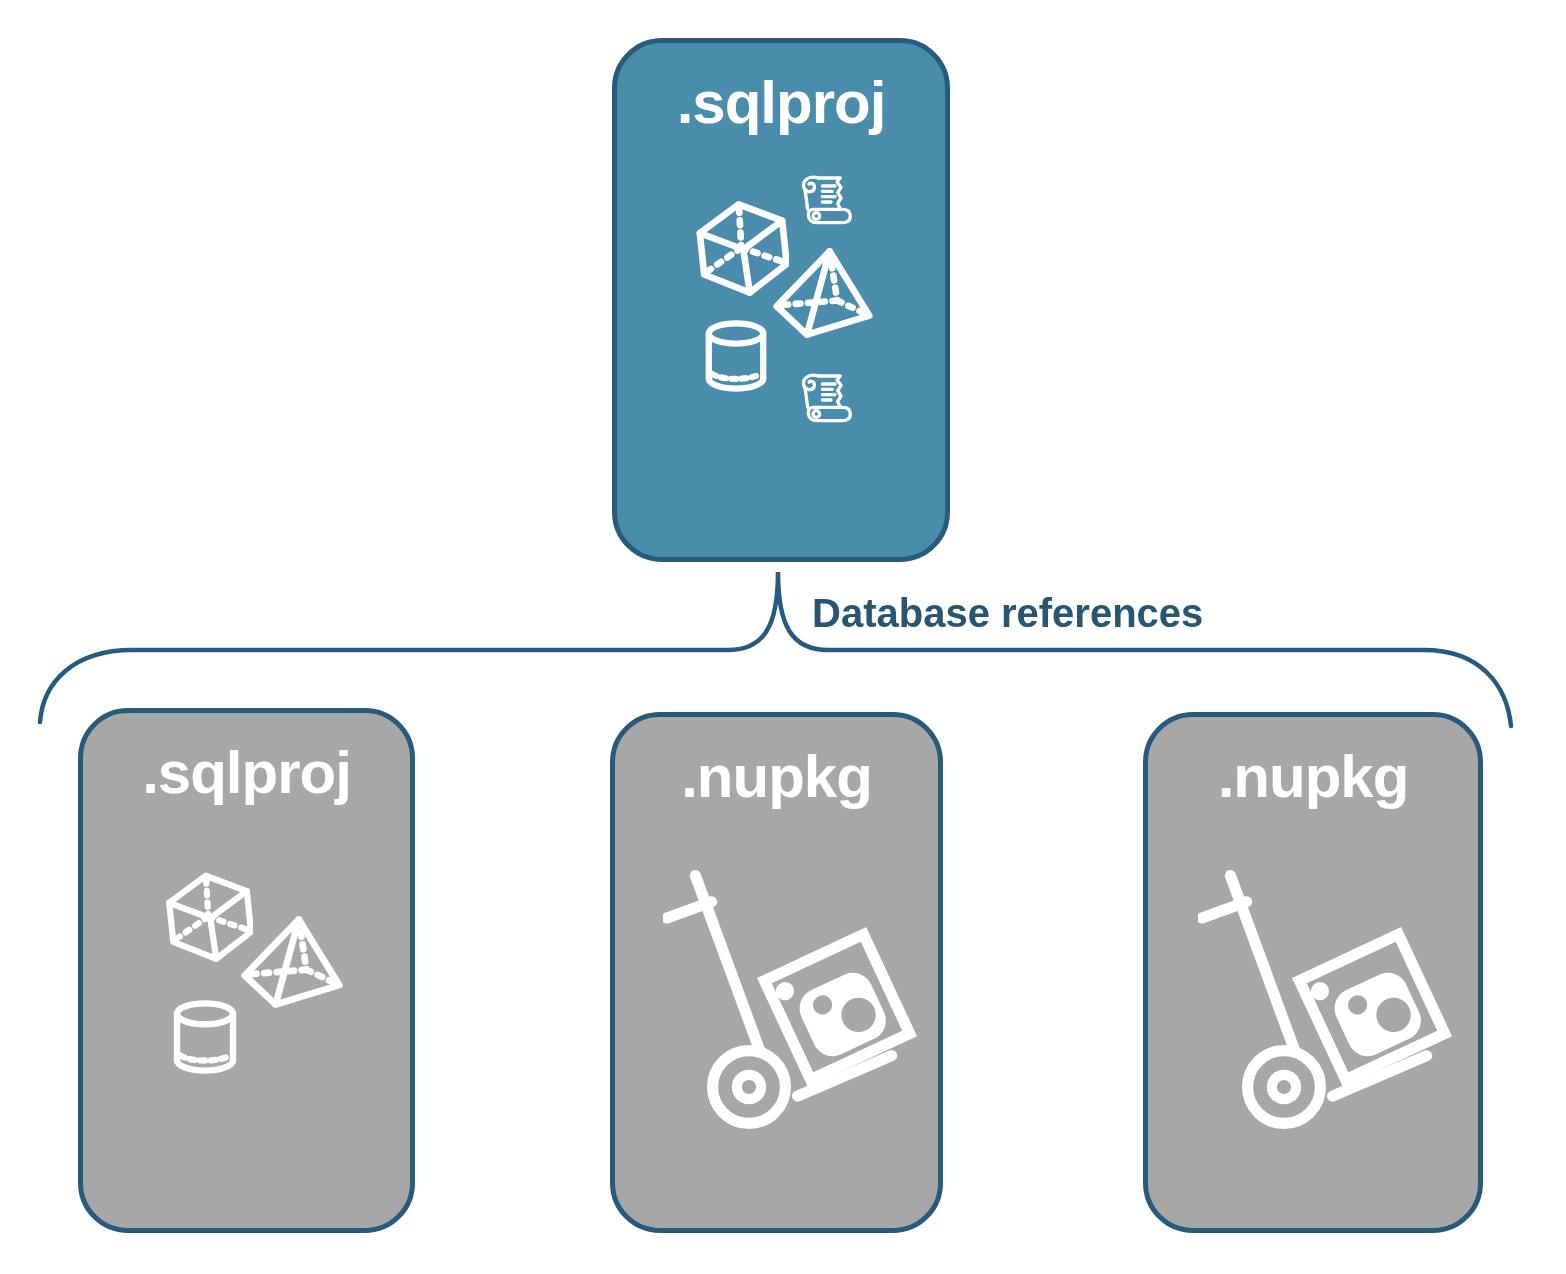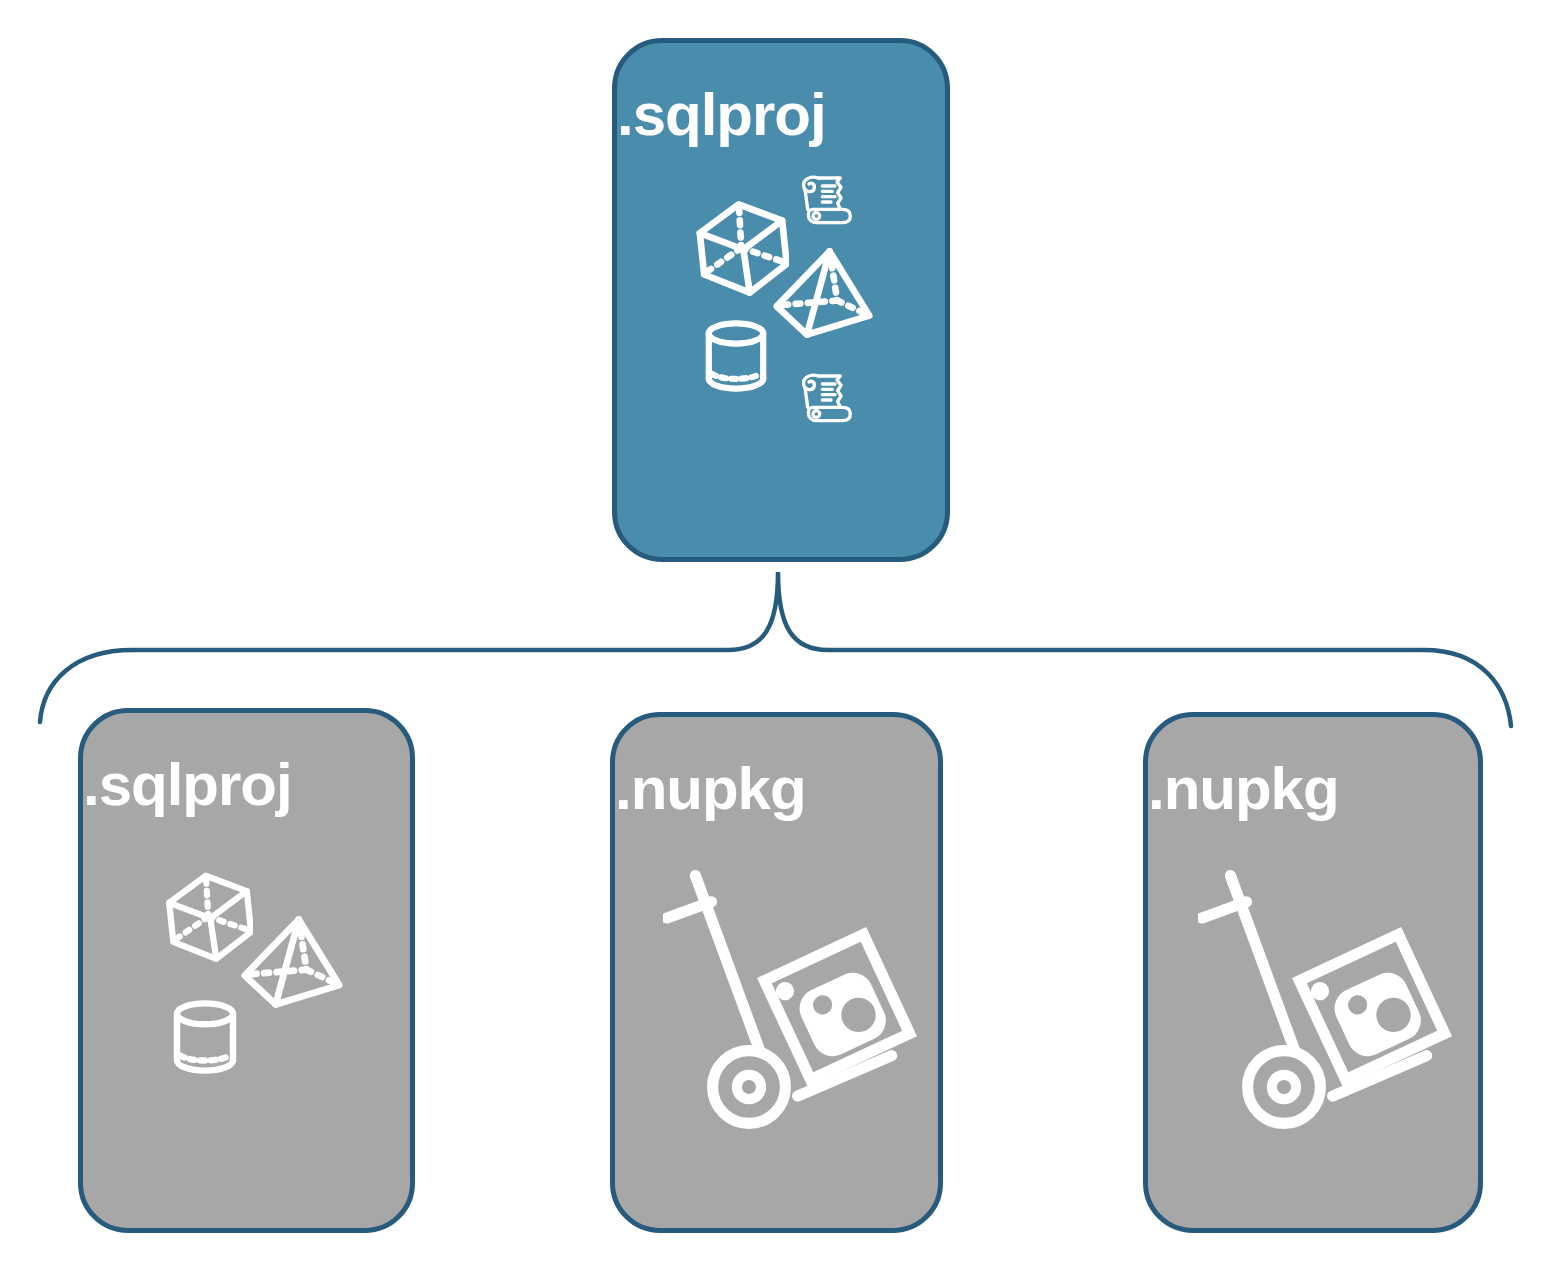--- a/index.html
+++ b/index.html
@@ -12,21 +12,21 @@
   body{font-family:"Liberation Sans", sans-serif;}
   .canvas{
     position:relative;width:1566px;height:1274px;background:#ffffff;overflow:hidden;
   }
   .node{
     position:absolute;border:5px solid var(--border);border-radius:50px;box-sizing:border-box;
   }
   .node.root{background:var(--root-fill);}
   .node.child{background:var(--child-fill);}
   .node-title{
-    padding-top:42px;color:#ffffff;font-weight:bold;
+    padding-top:30px;text-align:center;color:#ffffff;font-weight:bold;
     font-size:60px;line-height:1;letter-spacing:-1px;
   }
   .ic{position:absolute;color:#ffffff;}
   .brace{position:absolute;left:30px;top:556px;width:1490px;height:180px;}
   .connector-label{
     position:absolute;left:812px;top:589px;width:400px;
     color:var(--label);font-weight:bold;font-size:40px;line-height:1.2;white-space:nowrap;
   }
   .defs{position:absolute;width:0;height:0;overflow:hidden;}
 </style>
@@ -118,20 +118,21 @@
       </svg>
     <svg class="ic" style="left:180px;top:326px;width:60px;height:62px;">
         <use href="#sym-scroll"></use>
       </svg>
   </div>
 
   <svg class="brace" viewBox="0 0 1490 180">
     <path d="M 10,166 C 13,126 44,94 102,94 L 698,94 C 734,94 748,70 748,16 C 748,70 762,94 798,94 L 1394,94 C 1451,94 1477,130 1481,170" fill="none" stroke="#275B7D" stroke-width="4.5" stroke-linecap="round"></path>
   </svg>
 
+  <div class="connector-label">Database references</div>
 
   <div class="node child" style="left:78px;top:708px;width:337px;height:525px;">
     <div class="node-title">.sqlproj</div>
     <svg class="ic" style="left:80px;top:152px;width:90px;height:98px;">
         <use href="#sym-cube"></use>
       </svg>
     <svg class="ic" style="left:156px;top:200px;width:106px;height:98px;">
         <use href="#sym-pyramid"></use>
       </svg>
     <svg class="ic" style="left:86px;top:282px;width:72px;height:84px;">

